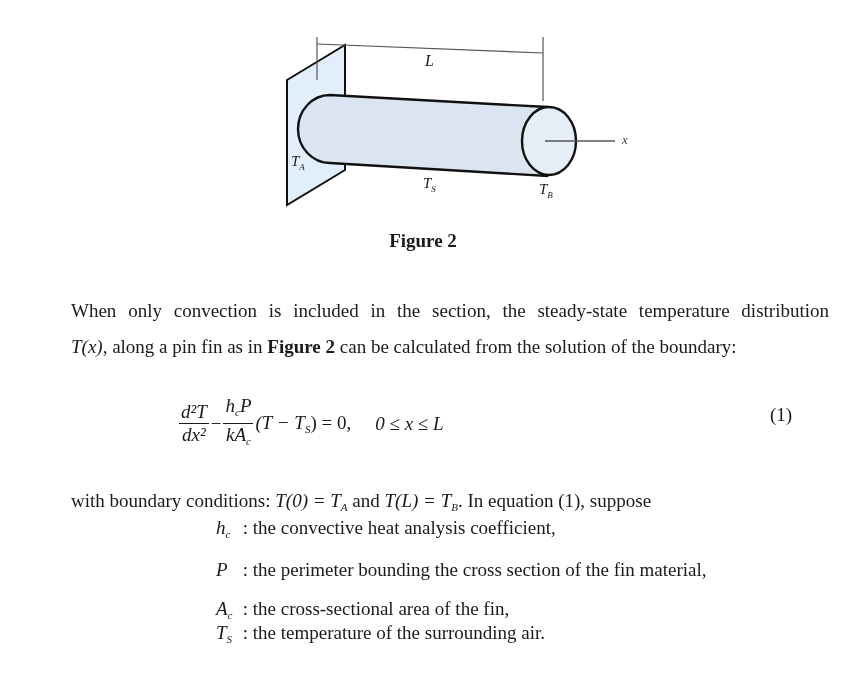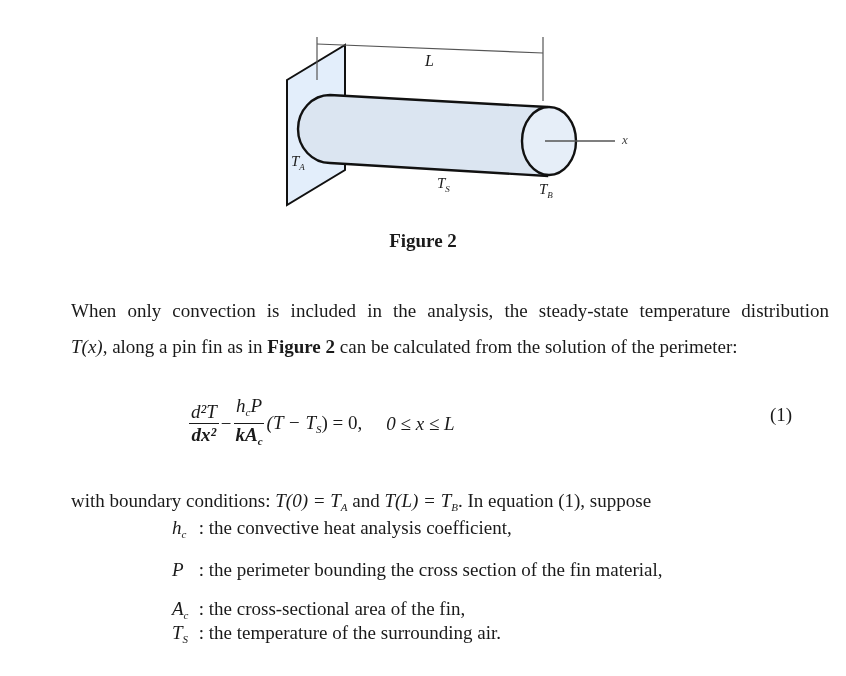--- a/index.html
+++ b/index.html
@@ -7,28 +7,28 @@
            font-family: "Liberation Serif", serif; color: #1a1a1a; }
     .fig { position: absolute; left: 0; top: 0; width: 846px; height: 230px; }
     .fig-caption { position: absolute; left: 0; width: 846px; top: 230px; text-align: center;
                    font-weight: bold; font-size: 19px; }
     .para { position: absolute; left: 71px; font-size: 19px; white-space: nowrap; }
     .p1 { top: 300px; width: 758px; text-align: justify; text-align-last: justify; }
     .p2 { top: 336px; }
     .it { font-style: italic; }
     .b { font-weight: bold; }
     sub.s { font-size: 11px; font-style: italic; vertical-align: -4px; }
-    .eq { position: absolute; top: 395px; left: 187px; font-size: 19px; display: flex; align-items: center; }
+    .eq { position: absolute; top: 395px; left: 177px; font-size: 19px; display: flex; align-items: center; }
     .frac { display: inline-flex; flex-direction: column; align-items: center; margin: 0 2px; }
     .frac .num { border-bottom: 1.3px solid #1a1a1a; padding: 0 2px; line-height: 22px; }
-    .frac .den { padding: 0 2px; line-height: 22px; font-weight: bold; }
+    .frac .den { padding: 0 2px; line-height: 22px; }
     .eqnum { position: absolute; top: 404px; left: 770px; font-size: 19px; }
     .bc { position: absolute; top: 490px; left: 71px; font-size: 19px; white-space: nowrap; }
     .defs { position: absolute; left: 172px; font-size: 19px; white-space: nowrap; }
-    .sym { display: inline-block; min-width: 22px; font-style: italic; }
+    .sym { display: inline-block; min-width: 22px; font-style: italic; margin-left: 44px; }
   </style>
 </head>
 <body>
 
 <div class="fig">
   <svg width="846" height="230" viewBox="0 0 846 230">
 
     <polygon points="287,80 345,45 345,170 287,205" fill="#e3eefb" stroke="#111" stroke-width="2"></polygon>
 
     <line x1="317" y1="37" x2="317" y2="80" stroke="#555" stroke-width="1.2"></line>
@@ -37,28 +37,28 @@
 
     <path d="M330,95 L547,107 L547,176 L330,163 A32,34 0 0 1 330,95 Z" fill="#dbe5f1" stroke="#111" stroke-width="2.4"></path>
 
     <ellipse cx="549" cy="141" rx="27" ry="34" fill="#e6eef8" stroke="#111" stroke-width="2.4"></ellipse>
 
     <line x1="545" y1="141" x2="615" y2="141" stroke="#555" stroke-width="1.3"></line>
   </svg>
   <span style="position:absolute;left:425px;top:52px;font-size:16px;font-style:italic;">L</span>
   <span style="position:absolute;left:622px;top:132px;font-size:13px;font-style:italic;color:#444;">x</span>
   <span style="position:absolute;left:291px;top:153px;font-size:15px;font-style:italic;font-family:Liberation Serif, serif;"><span>T</span><sub class="s" style="font-size:9px">A</sub></span>
-  <span style="position:absolute;left:423px;top:175px;font-size:15px;font-style:italic;margin-left:14px;"><span>T</span><sub class="s" style="font-size:9px">S</sub></span>
+  <span style="position:absolute;left:423px;top:175px;font-size:15px;font-style:italic;"><span>T</span><sub class="s" style="font-size:9px">S</sub></span>
   <span style="position:absolute;left:539px;top:181px;font-size:15px;font-style:italic;"><span>T</span><sub class="s" style="font-size:9px">B</sub></span>
 </div>
 <div class="fig-caption">Figure 2</div>
 
-<div class="para p1">When only convection is included in the analysis, the steady-state temperature distribution</div>
+<div class="para p1">When only convection is included in the section, the steady-state temperature distribution</div>
 <div class="para p2">
-  <span class="it">T(x)</span><span>, along a pin fin as in </span><span class="b">Figure 2</span><span> can be calculated from the solution of the perimeter:</span>
+  <span class="it">T(x)</span><span>, along a pin fin as in </span><span class="b">Figure 2</span><span> can be calculated from the solution of the boundary:</span>
 </div>
 
 <div class="eq">
   <span class="frac it">
     <span class="num">d²T</span>
     <span class="den">dx²</span>
   </span>
   <span>−</span>
   <span class="frac it">
     <span class="num"><span>h</span><sub class="s">c</sub><span>P</span></span>

